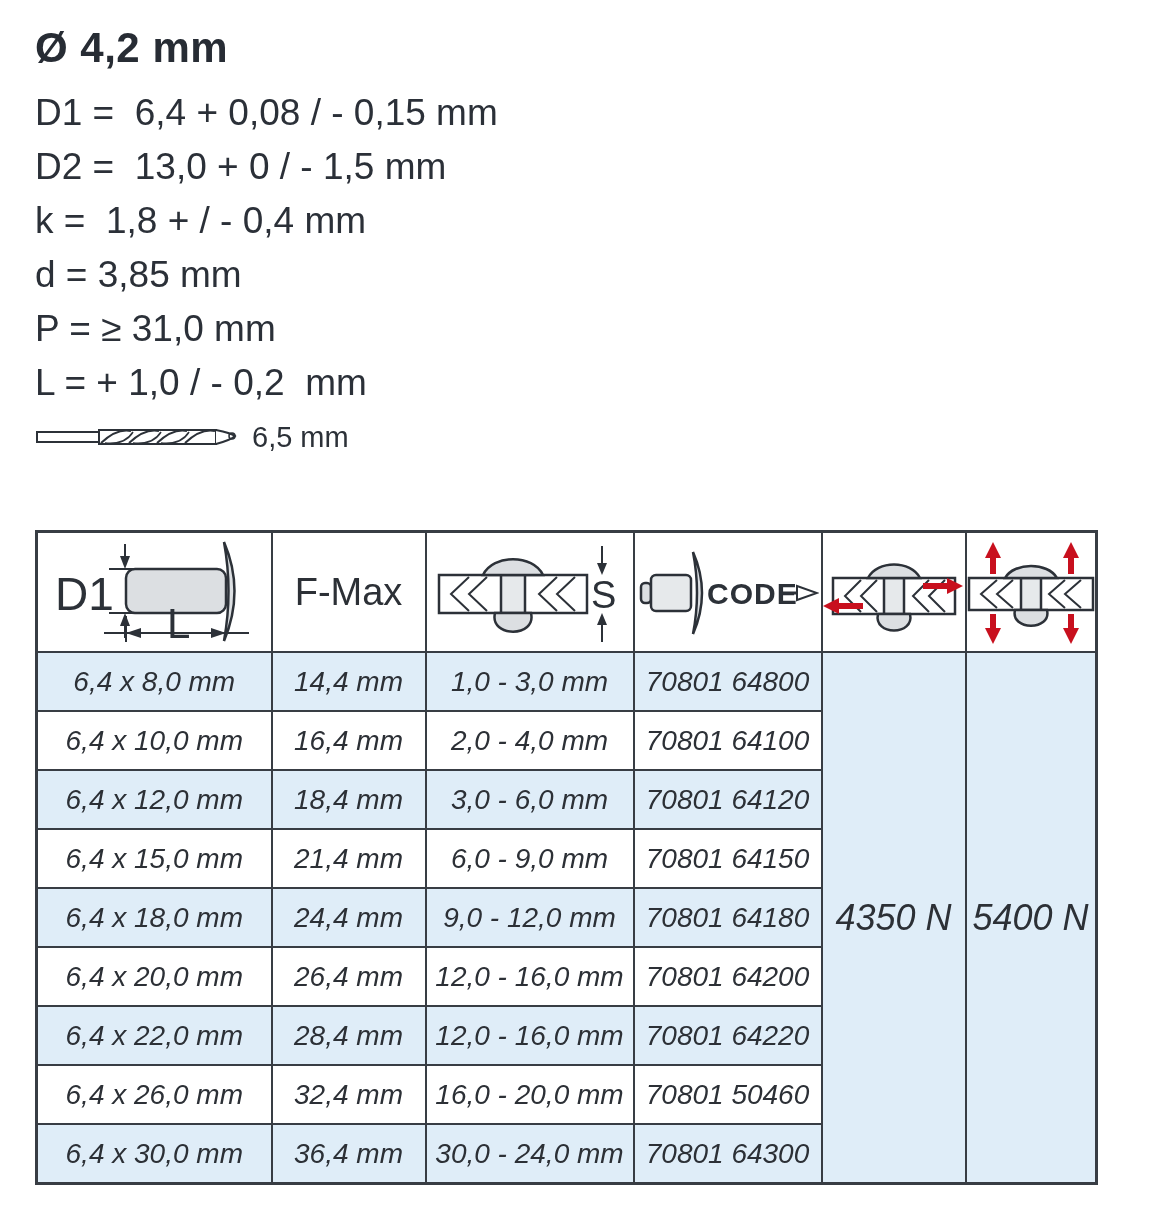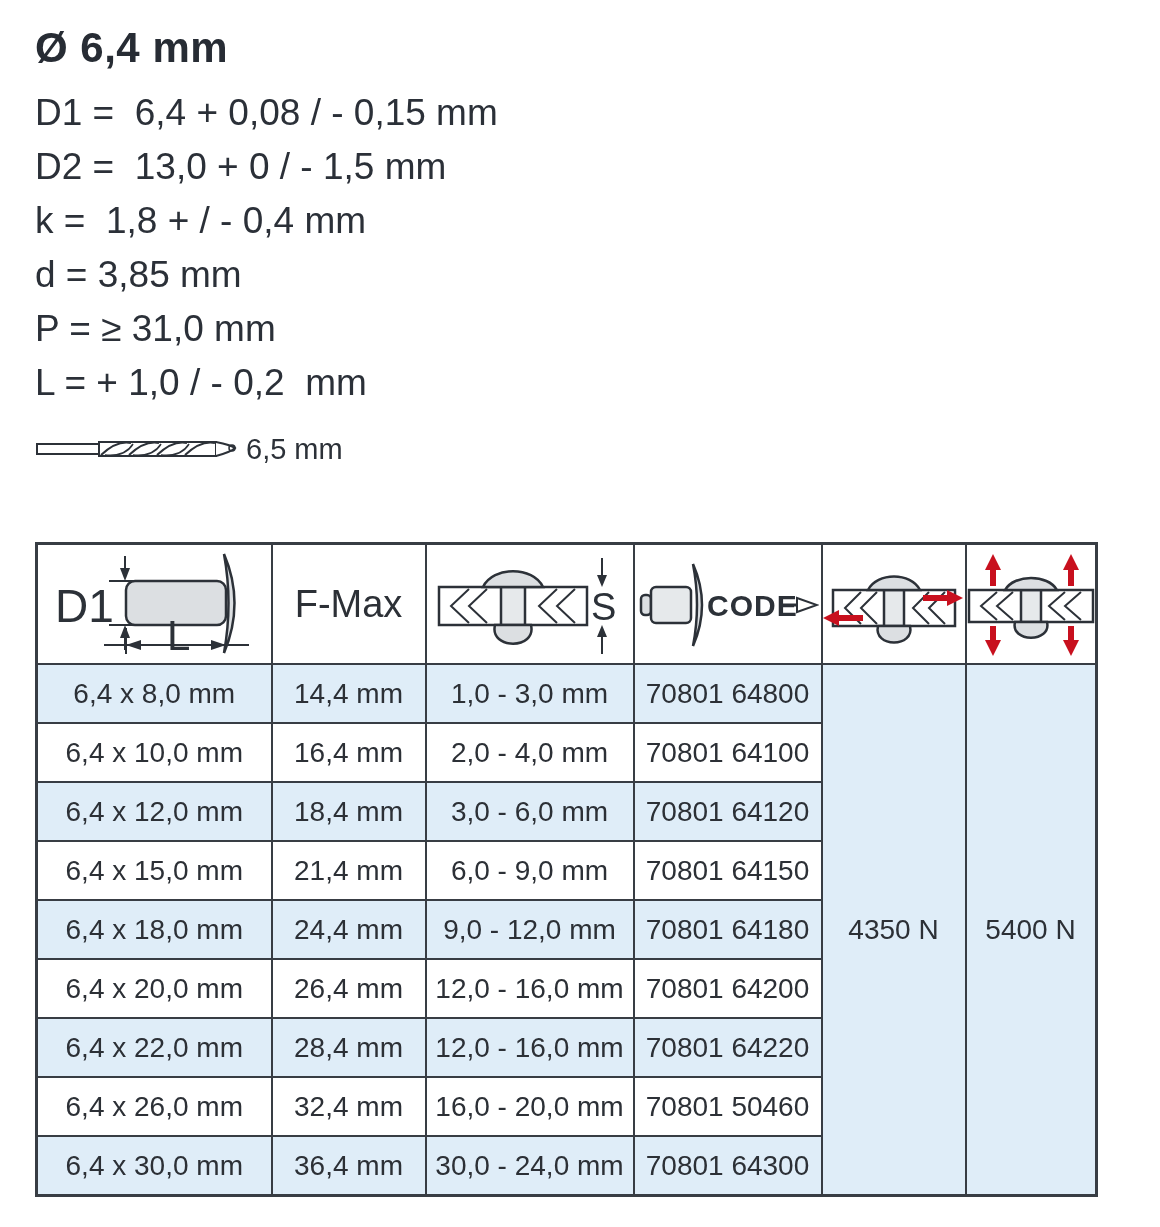--- a/index.html
+++ b/index.html
@@ -18,53 +18,53 @@
   }
   .content{padding-left:35px;padding-top:24px;}
   .title{
     font-size:42px;font-weight:bold;letter-spacing:0.5px;
     margin:0 0 14px 0;color:#272c34;
   }
   .spec-line{
     font-size:37px;line-height:54px;white-space:pre;color:#2b3038;
   }
   .drill-row{
-    display:flex;align-items:center;gap:6px;margin-top:22px;height:34px;
+    display:flex;align-items:center;gap:12px;margin-top:10px;height:34px;
   }
   .drill-row .drill-svg{flex:0 0 auto;}
   .drill-label{font-size:29px;}
   table.spec-table{
     border-collapse:collapse;
     margin-top:76px;
     table-layout:fixed;
   }
   table.spec-table,
   table.spec-table td{
     border:2px solid var(--border);
   }
   table.spec-table{border-width:3px;}
   td{
     text-align:center;vertical-align:middle;
     font-size:28px;color:#2c3036;
     padding:0;
   }
   tr.hdr td{height:118px;background:#ffffff;}
-  tr.data-row td{height:57px;}
+  tr.data-row td{height:57px;font-style:italic;}
   tr.data-row.alt td{background:var(--row-alt);}
-  td.span-cell{background:var(--row-alt);font-size:28px;}
+  td.span-cell{background:var(--row-alt);font-size:36px;}
   .fmax{font-size:38px;}
   .diag{display:block;margin:0 auto;}
   svg text{font-family:"Liberation Sans", sans-serif;fill:#2c3138;}
 </style>
 </head>
 <body>
 
 <div class="content">
 
-  <h1 class="title">Ø 6,4 mm</h1>
+  <h1 class="title">Ø 4,2 mm</h1>
 
   <div>
     <div class="spec-line">D1 =  6,4 + 0,08 / - 0,15 mm</div>
     <div class="spec-line">D2 =  13,0 + 0 / - 1,5 mm</div>
     <div class="spec-line">k =  1,8 + / - 0,4 mm</div>
     <div class="spec-line">d = 3,85 mm</div>
     <div class="spec-line">P = ≥ 31,0 mm</div>
     <div class="spec-line">L = + 1,0 / - 0,2  mm</div>
   </div>
 

